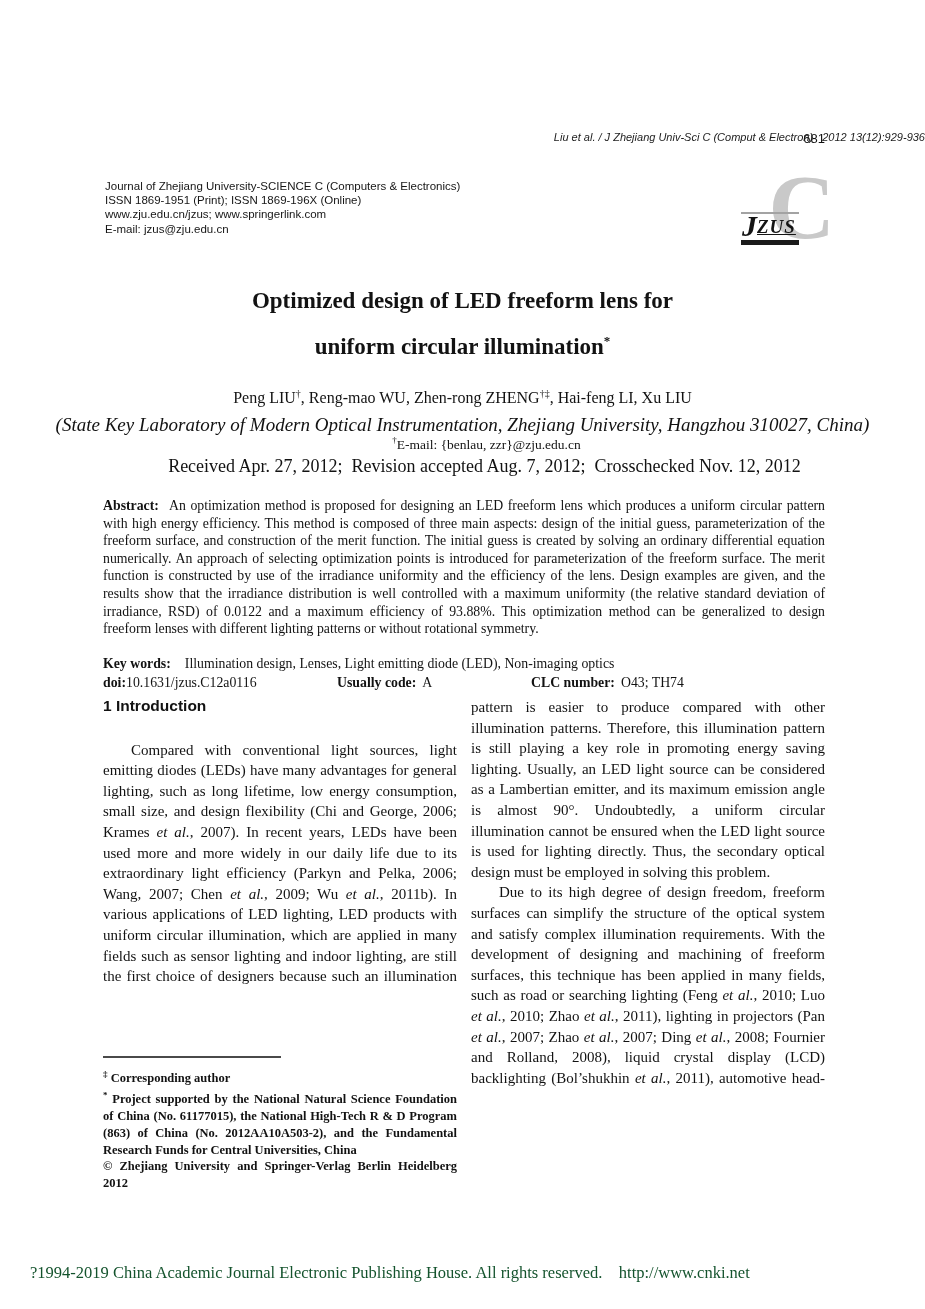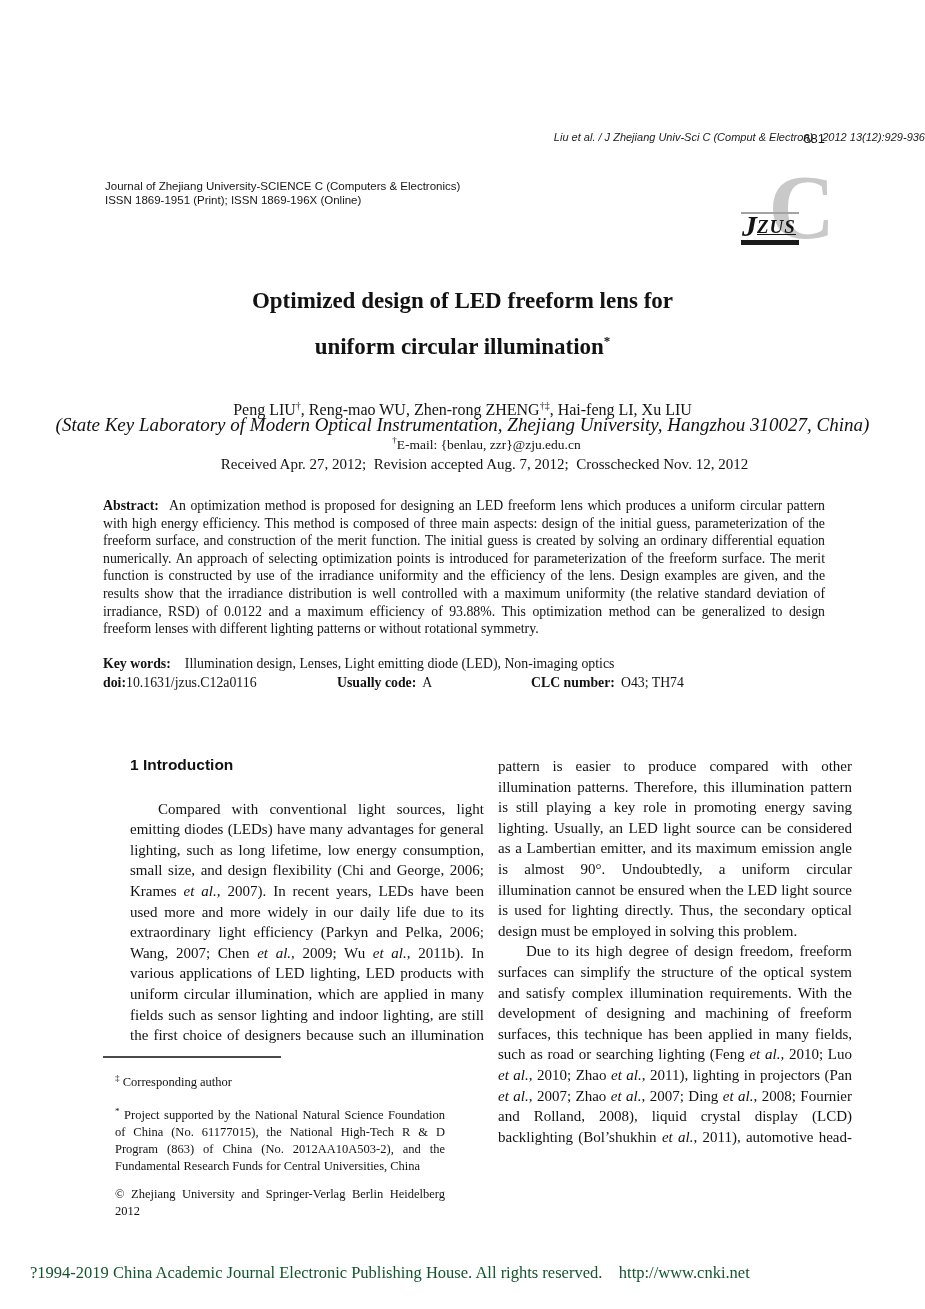--- a/index.html
+++ b/index.html
@@ -56,35 +56,35 @@
   .logo-j{font-size:30px;line-height:24px;vertical-align:-3px;}
   .logo-zus{font-size:19px;letter-spacing:1px;text-decoration:underline;}
   
   .title{
     position:absolute;top:281px;left:0;right:0;
     text-align:center;font-weight:bold;font-size:23px;line-height:40px;
   }
   .title sup{font-size:13px;}
   .byline{
     position:absolute;top:388px;left:0;right:0;
-    text-align:center;font-size:16px;margin-top:12px;
+    text-align:center;font-size:16px;
   }
   .byline sup{font-size:10px;}
   .affiliation{
     position:absolute;top:414px;left:0;right:0;
     text-align:center;font-style:italic;font-size:19px;
   }
   .email-line{
     position:absolute;top:435px;left:0;right:0;
     text-align:center;font-size:13.5px;padding-left:48px;
   }
   .email-line sup{font-size:9px;}
   .received-line{
     position:absolute;top:456px;left:0;right:0;
-    text-align:center;font-size:15px;white-space:pre;padding-left:44px;
+    text-align:center;font-size:18px;white-space:pre;padding-left:44px;
   }
   
   .abstract{
     position:absolute;top:497px;left:103px;width:722px;
     font-size:13.8px;line-height:17.6px;text-align:justify;
   }
   .abstract .lbl{font-weight:bold;padding-right:10px;}
   .keywords{
     position:absolute;top:656px;left:103px;width:722px;
     font-size:13.8px;
@@ -92,21 +92,21 @@
   .keywords .lbl{font-weight:bold;padding-right:14px;}
   .doi-row{
     position:absolute;top:675px;left:103px;width:722px;
     font-size:13.8px;display:flex;align-items:center;
   }
   .doi-row .lbl{font-weight:bold;}
   .doi-seg1{width:234px;}
   .doi-seg2{width:194px;}
   .doi-row .gap{display:inline-block;width:6px;}
   
-  .col{position:absolute;top:753px;width:354px;font-size:15px;line-height:20.6px;margin-left:27px;}
+  .col{position:absolute;top:694px;width:354px;font-size:15px;line-height:20.6px;}
   .col-left{left:103px;}
   .col-right{left:471px;padding-top:3px;}
   .section-heading{
     font-family:"Liberation Sans", sans-serif;
     font-weight:bold;font-size:15.5px;
     margin:2px 0 23px 0;
   }
   .para{
     text-align:justify;margin:0;
   }
@@ -115,40 +115,42 @@
   .para + .para{margin-top:0;}
   
   .footnotes{
     position:absolute;top:1056px;left:103px;width:354px;
     font-size:12.5px;line-height:16.8px;
   }
   .footnote-rule{
     width:178px;border:0;border-top:2px solid #4a4a4a;
     margin:0 0 8px 0;
   }
-  .footnote{text-align:justify;margin:12px;}
+  .footnote{text-align:justify;margin:0;font-weight:bold;}
   .footnote sup{font-size:9px;}
   
   .page-footer{
     position:absolute;top:1263px;left:30px;right:0;
     font-size:16.5px;color:#14532d;white-space:pre;
   }
 </style>
 </head>
 <body>
 
 <div class="page">
 
   <div class="running-head">Liu et al. / J Zhejiang Univ-Sci C (Comput &amp; Electron)   2012 13(12):929-936</div>
   <div class="page-number">681</div>
 
   <div class="masthead">
     <div class="journal-info">
       <div>Journal of Zhejiang University-SCIENCE C (Computers &amp; Electronics)</div>
       <div>ISSN 1869-1951 (Print); ISSN 1869-196X (Online)</div>
+      <div>www.zju.edu.cn/jzus; www.springerlink.com</div>
+      <div>E-mail: jzus@zju.edu.cn</div>
     </div>
     <div class="logo">
       <div class="logo-c">C</div>
       <div class="logo-wordmark"><span class="logo-j">J</span><span class="logo-zus">ZUS</span></div>
     </div>
   </div>
 
   <div class="title">
     <div>Optimized design of LED freeform lens for</div>
     <div>uniform circular illumination<sup>*</sup></div>

